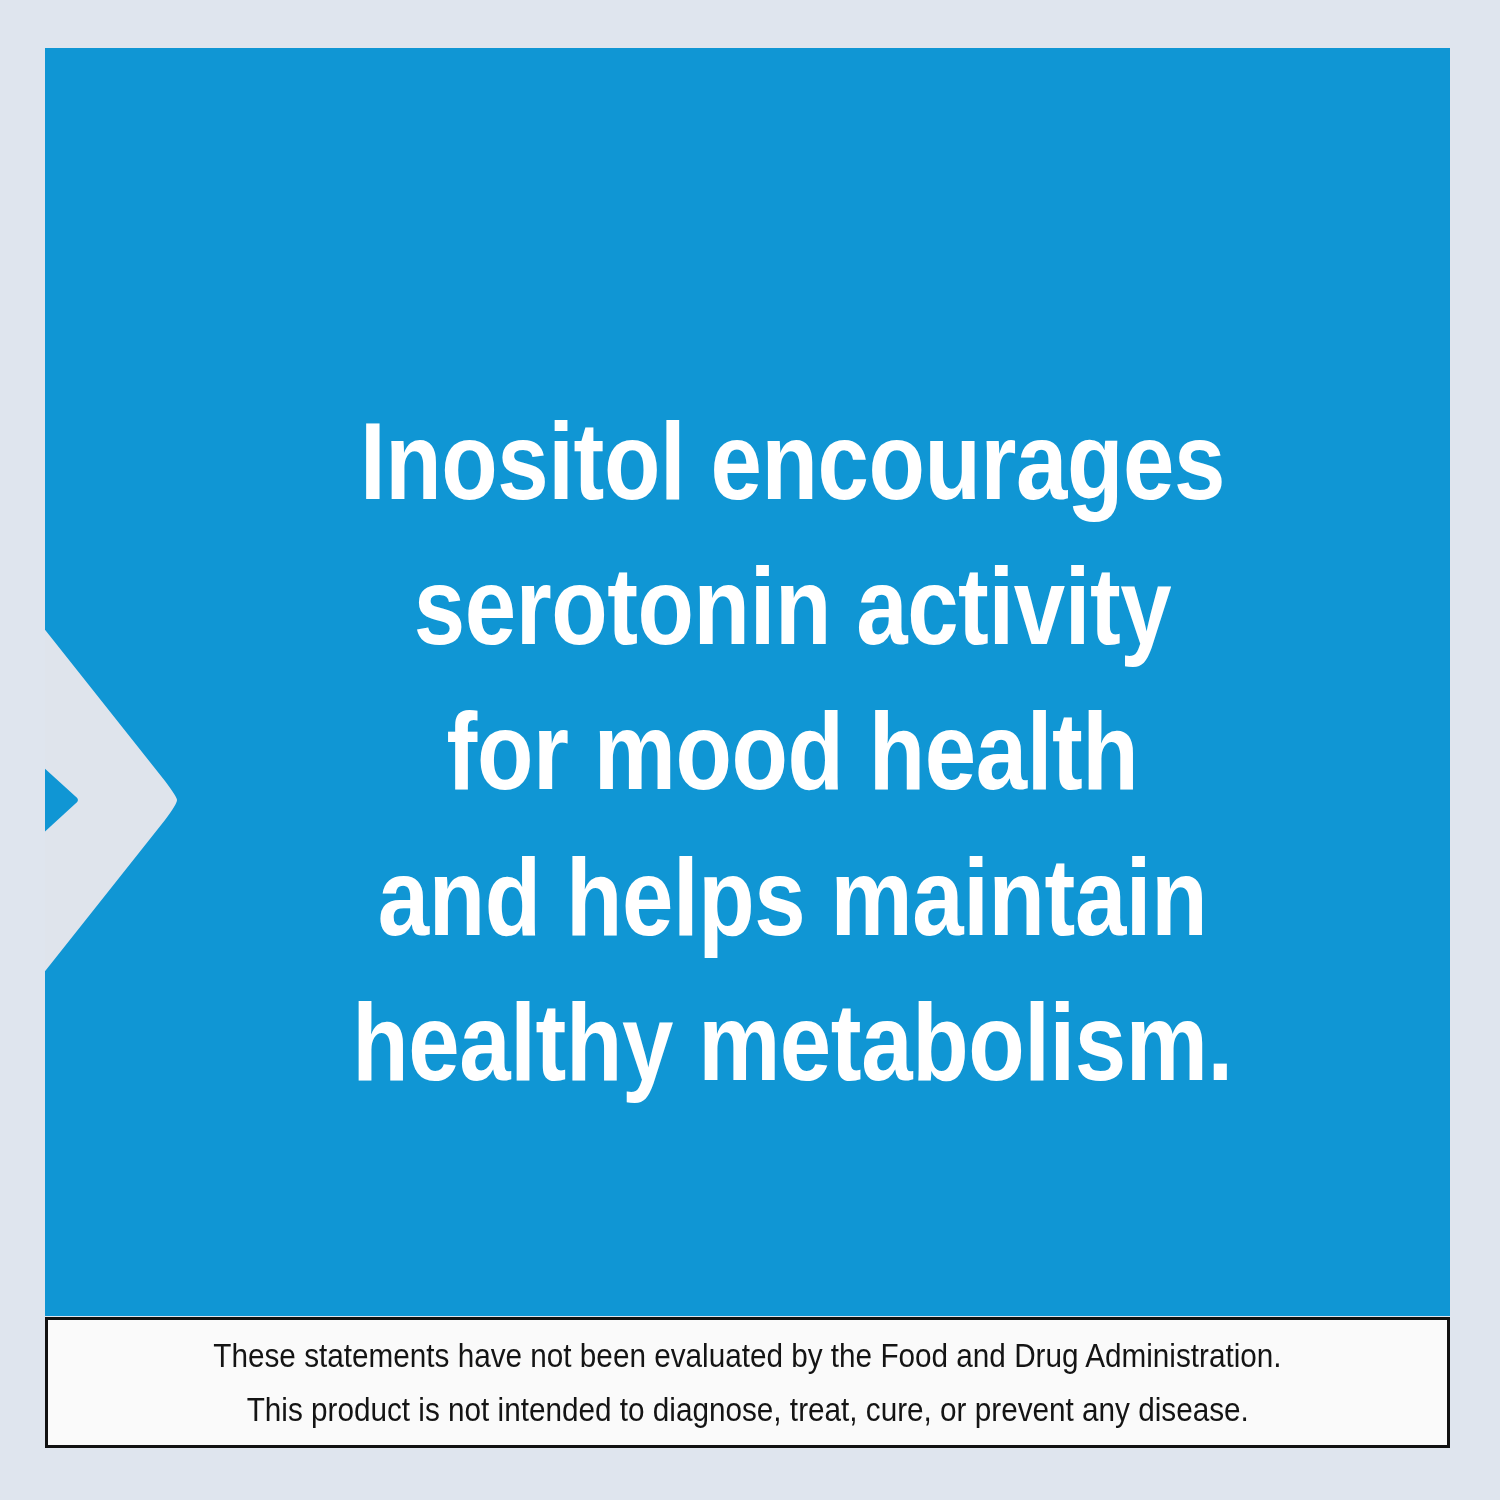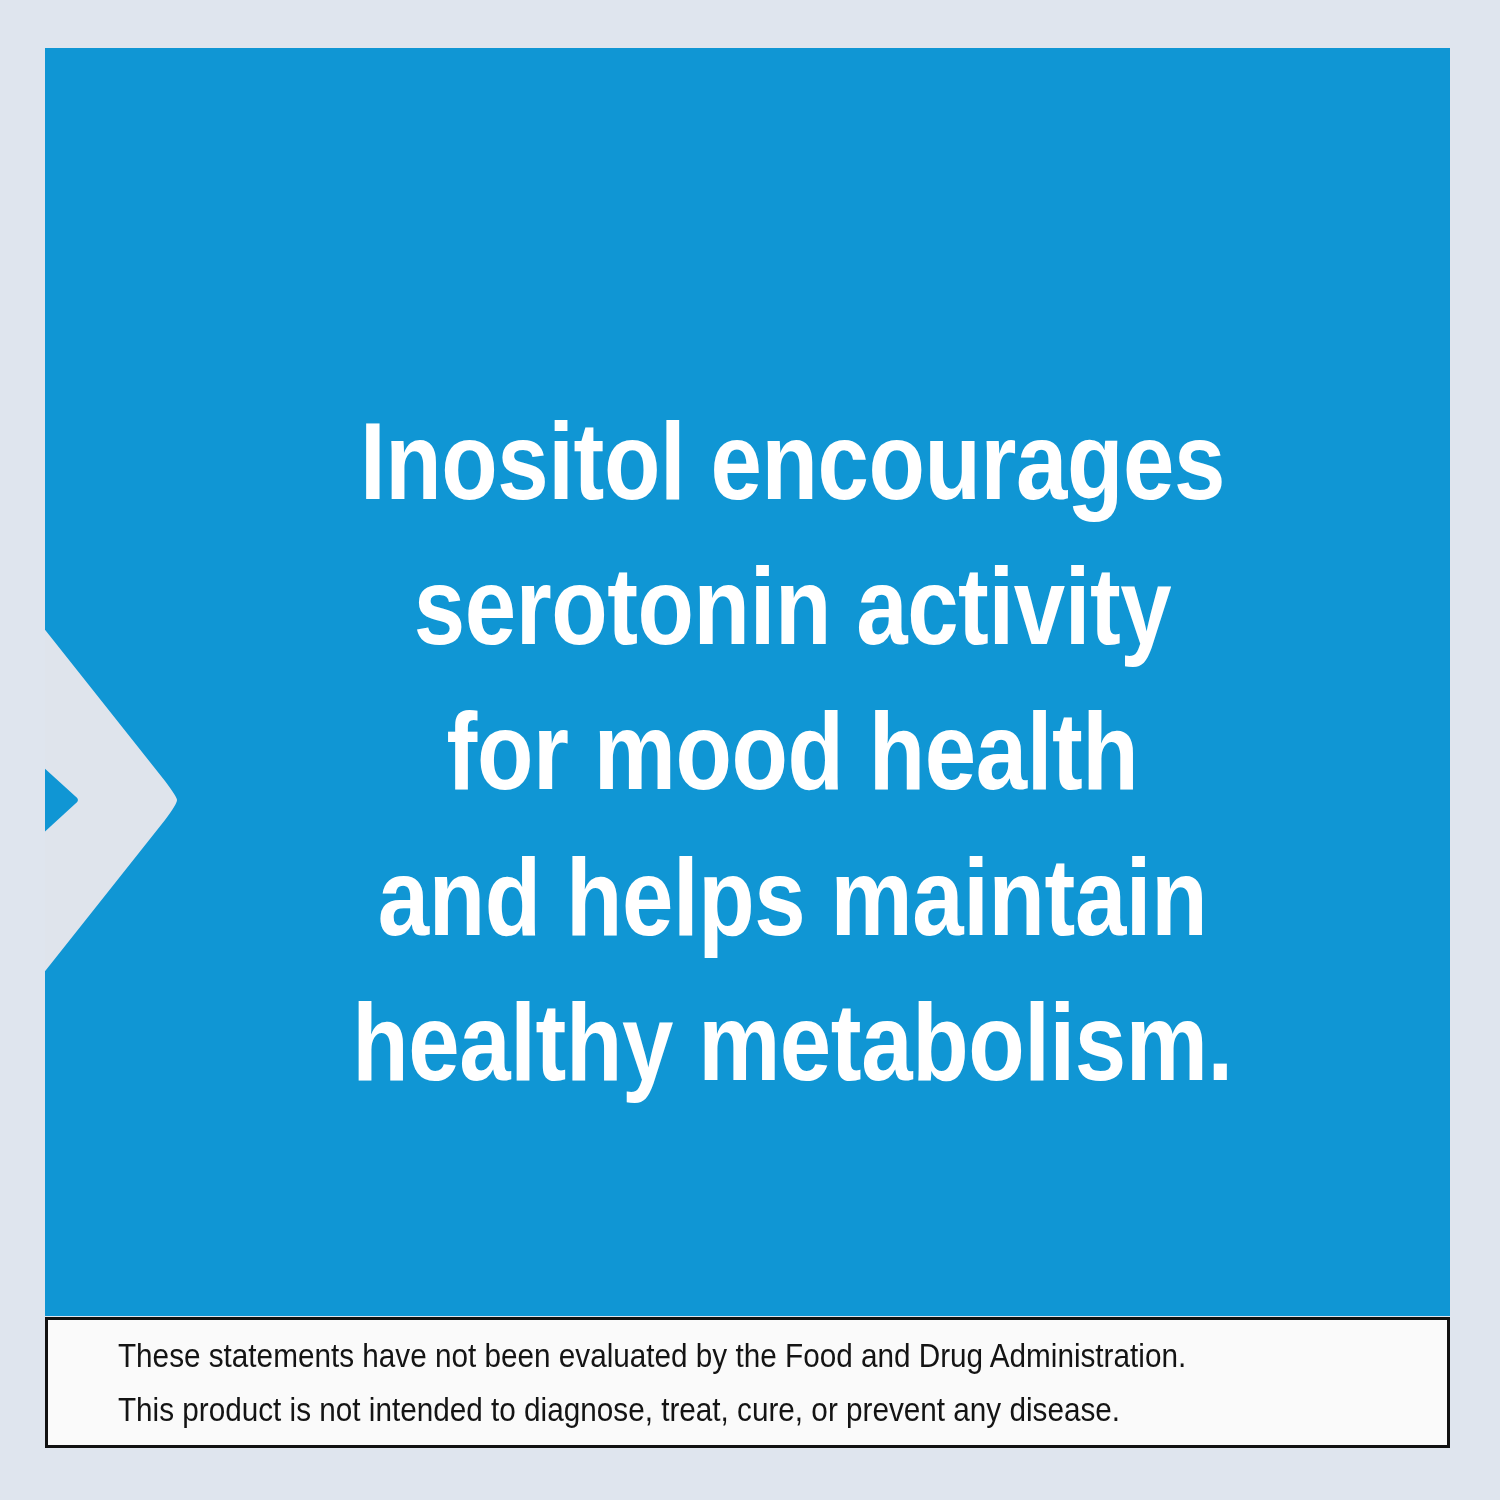--- a/index.html
+++ b/index.html
@@ -75,20 +75,21 @@
     position: absolute;
     left: 45px;
     top: 1317px;
     width: 1405px;
     height: 131px;
     box-sizing: border-box;
     background: #fafafa;
     border: 3px solid #111111;
     display: flex;
     flex-direction: column;
+    align-items: center;
     justify-content: center;
   }
   #disclaimer-box .disc-line {
     display: block;
     color: #141414;
     font-size: 33px;
     line-height: 1.62;
     font-weight: normal;
     white-space: nowrap;
     font-family: "Liberation Sans Narrow", "Liberation Sans", "DejaVu Sans", sans-serif;

